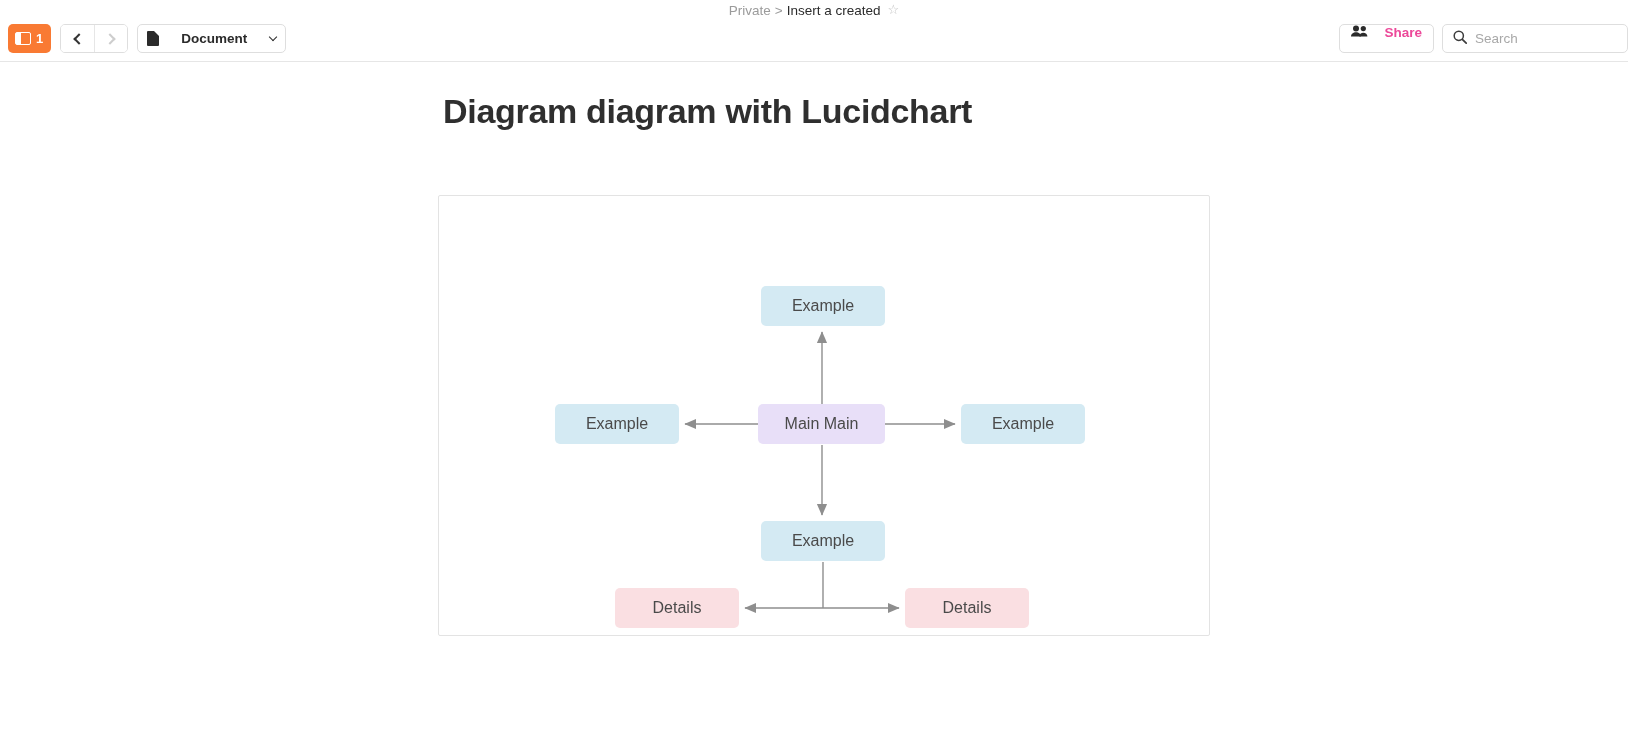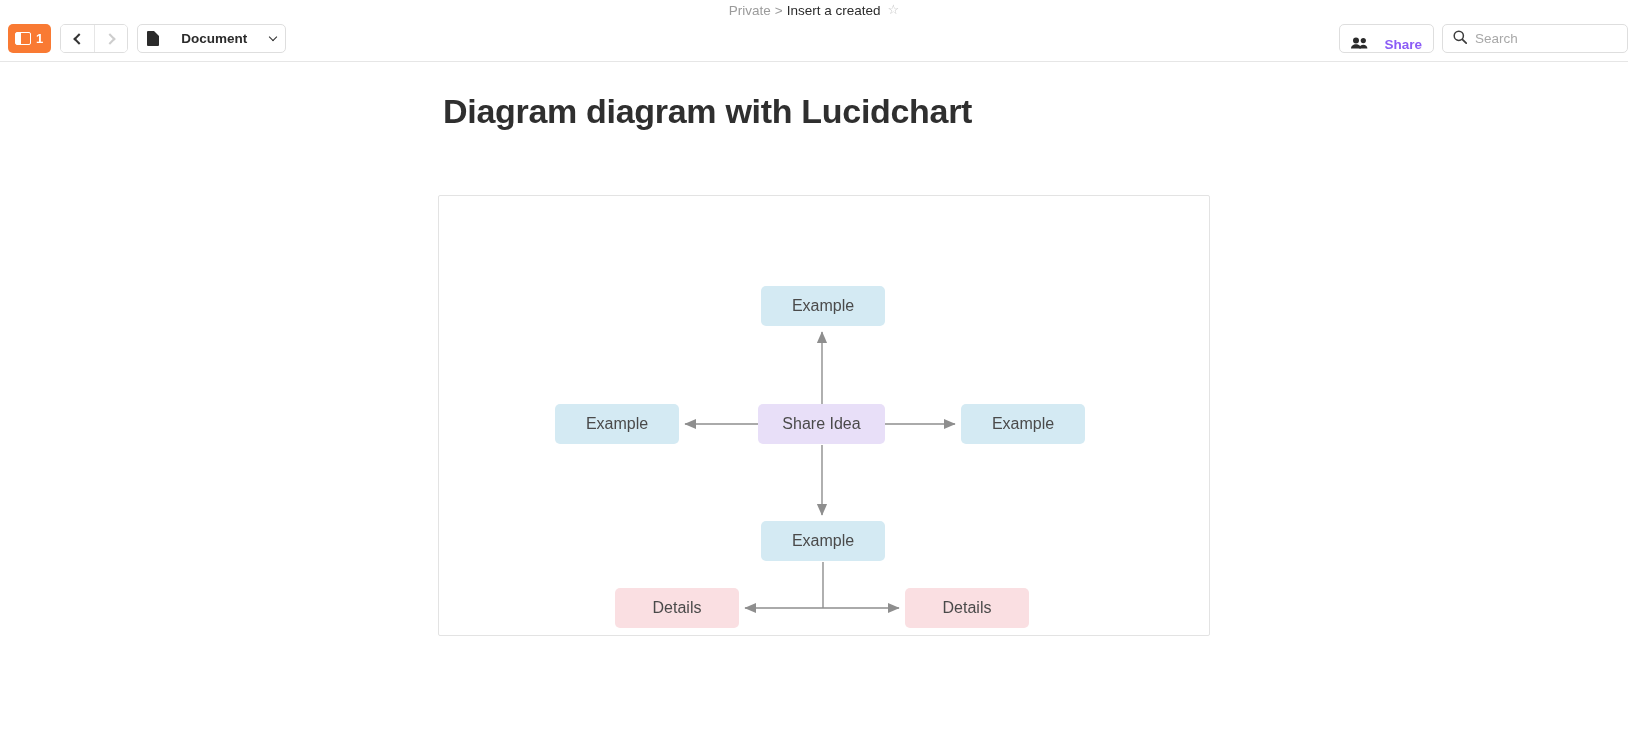--- a/index.html
+++ b/index.html
@@ -131,29 +131,29 @@
   }
 
   .toolbar-right {
     position: absolute;
     right: 0px; top: 24px;
     display: flex;
     align-items: center;
     gap: 8px;
   }
   .share-btn {
-    display: flex; align-items: flex-end; gap: 16px;
+    display: flex; align-items: flex-start; gap: 16px;
     border: 1px solid #dedede;
     border-radius: 5px;
     height: 29px;
     padding: 0 11px;
     background: #fff;
     font-size: 13.5px;
     font-weight: bold;
-    color: #8b5cf6;
+    color: #ec4899;
     cursor: pointer;
   }
   .search-box {
     display: flex; align-items: center; gap: 8px;
     border: 1px solid #dedede;
     border-radius: 5px;
     height: 29px;
     width: 186px;
     padding: 0 10px;
     background: #fff;
@@ -294,21 +294,21 @@
 
     <div class="node" style="left:322px;top:90px;width:124px;height:40px;background:#d4eaf3;">
       <span>Example</span>
     </div>
 
     <div class="node" style="left:116px;top:208px;width:124px;height:40px;background:#d4eaf3;">
       <span>Example</span>
     </div>
 
     <div class="node" style="left:319px;top:208px;width:127px;height:40px;background:#e8dff8;">
-      <span>Share Idea</span>
+      <span>Main Main</span>
     </div>
 
     <div class="node" style="left:522px;top:208px;width:124px;height:40px;background:#d4eaf3;">
       <span>Example</span>
     </div>
 
     <div class="node" style="left:322px;top:325px;width:124px;height:40px;background:#d4eaf3;">
       <span>Example</span>
     </div>
 

